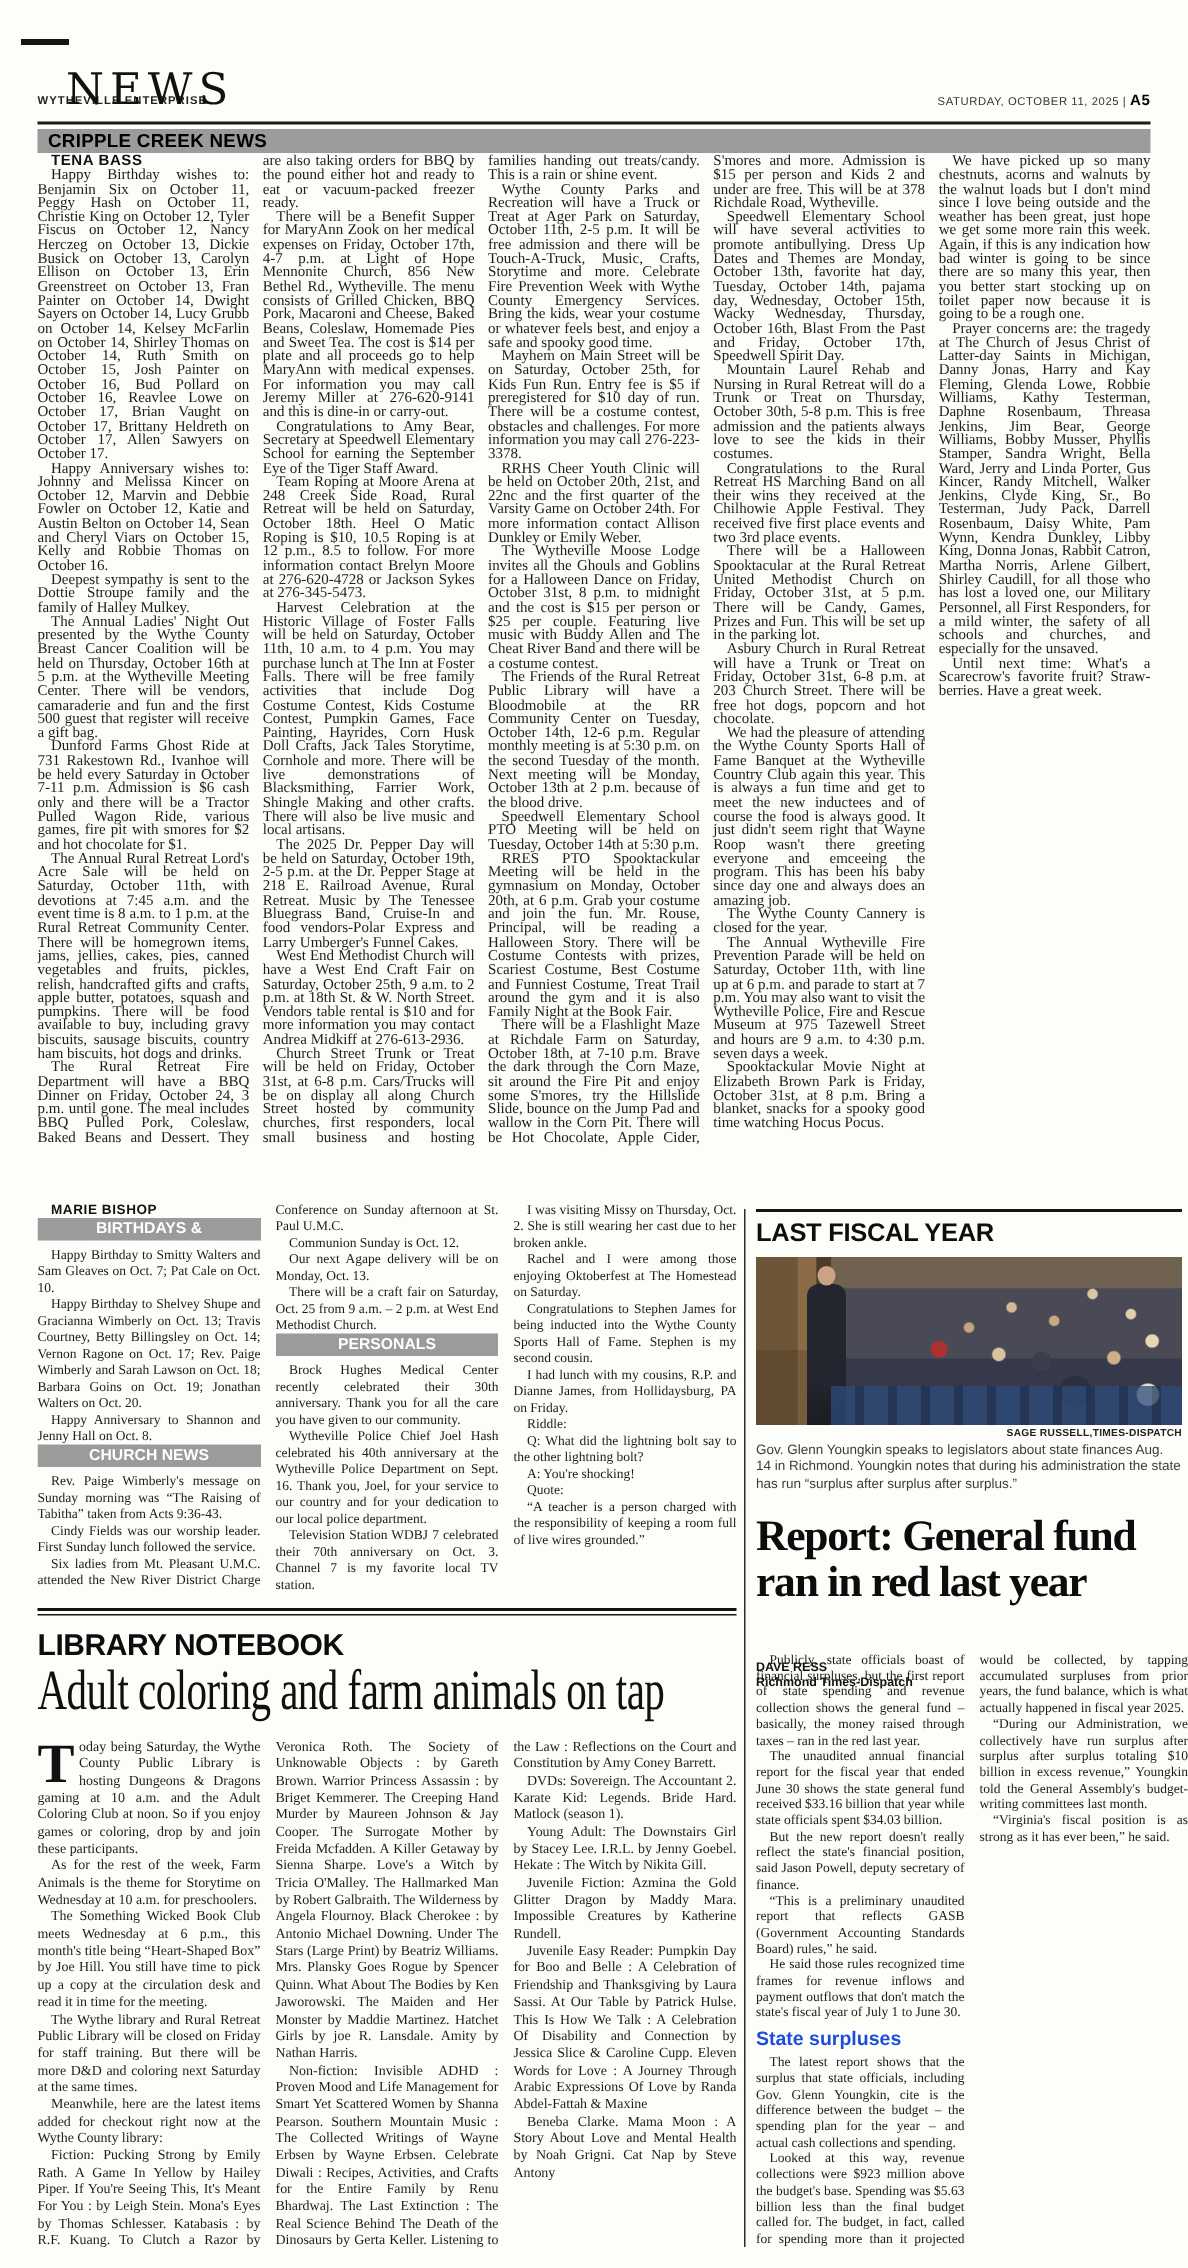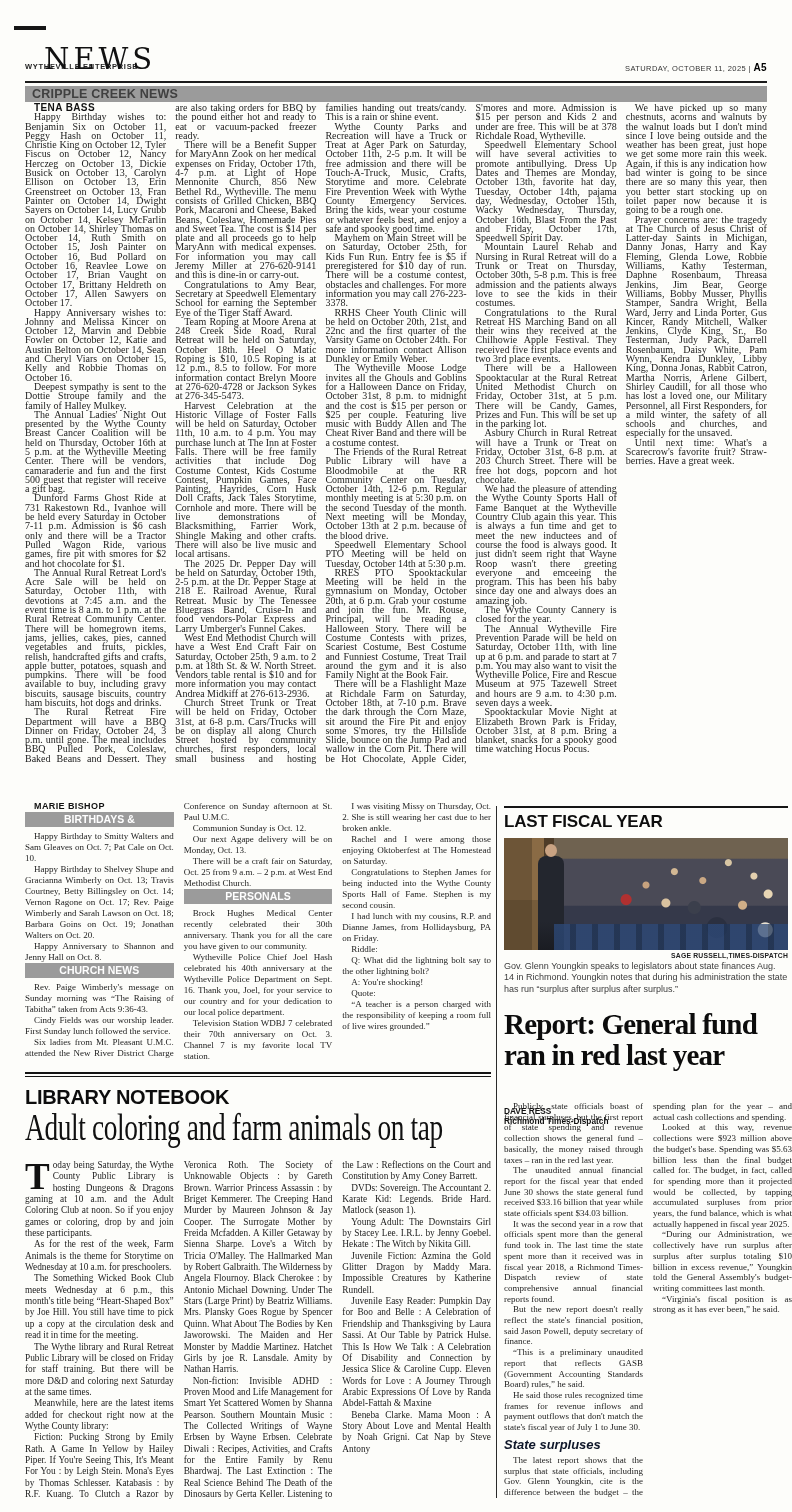--- a/index.html
+++ b/index.html
@@ -10,21 +10,21 @@
   .topmark{left:14px;top:26px;width:32px;height:4px;background:#161616;}
   .pub{left:25px;top:62px;font-family:"Liberation Sans",sans-serif;font-weight:bold;
        font-size:7.5px;letter-spacing:.7px;color:#222;}
   .masthead{left:0;top:42px;width:792px;text-align:left;font-size:29px;letter-spacing:4px;
         color:#111;font-family:"DejaVu Serif",serif;padding-left:44px;}
   .dateline{right:25px;top:62px;font-family:"Liberation Sans",sans-serif;font-size:7.5px;
         color:#333;letter-spacing:.4px;text-align:center;}
   .dateline b{font-size:10px;color:#000;}
   .headrule{left:25px;top:81px;width:742px;height:2px;background:#1a1a1a;}
   
-  .secbar{background:#9b9b9b;color:#404040;font-family:"Liberation Sans",sans-serif;
+  .secbar{background:#9b9b9b;color:#000000;font-family:"Liberation Sans",sans-serif;
         font-weight:bold;letter-spacing:.2px;}
   .cc-bar{left:25px;top:86px;width:742px;height:16px;font-size:12.5px;line-height:16px;padding-left:7px;box-sizing:border-box;}
   .mp-bar{left:25px;top:781px;width:466px;height:16px;font-size:12.5px;line-height:16px;padding-left:7px;box-sizing:border-box;}
   
   .flow{column-fill:auto;overflow:hidden;}
   .flow p{margin:0;text-align:justify;text-indent:9px;}
   .byline{font-family:"Liberation Sans",sans-serif;font-weight:bold;font-size:8px;
         letter-spacing:.4px;margin:0 0 4px 0;color:#111;}
   .cc-flow{left:25px;top:103px;width:742px;height:666px;column-count:5;column-gap:9px;}
   .cc-flow p{font-size:10px;line-height:9.3px;}
@@ -66,21 +66,21 @@
       font-weight:bold;font-size:6.8px;color:#222;letter-spacing:.2px;}
   .caption{left:504px;top:961px;width:284px;font-family:"Liberation Sans",sans-serif;
       font-size:9px;line-height:11.3px;color:#3c3c3c;}
   .rep-headline{left:504px;top:1009px;width:290px;font-size:29px;line-height:31px;font-weight:bold;
       letter-spacing:-.8px;color:#0c0c0c;font-family:"Liberation Serif",serif;}
   .rep-byline{left:504px;top:1107px;font-family:"Liberation Sans",sans-serif;font-weight:bold;
       font-size:8.3px;line-height:9.6px;color:#111;}
   .rep-flow{left:504px;top:1101px;width:288px;height:398px;column-count:2;column-gap:10px;}
   .rep-flow p{font-size:9px;line-height:10.7px;}
   .rep-subhead{font-family:"Liberation Sans",sans-serif;font-weight:800;font-size:13px;
-      margin:4px 0 3px;text-indent:0;break-inside:avoid;color:#0f172a;font-style:italic;}
+      margin:4px 0 3px;text-indent:0;break-inside:avoid;color:#1d4ed8;}
   
   .dblrule{left:25px;top:1072px;width:466px;height:2px;border-top:2.5px solid #141414;
       border-bottom:1px solid #141414;box-sizing:content-box;background:transparent;}
   .lib-head{left:25px;top:1086px;font-family:"Liberation Sans",sans-serif;font-weight:800;
       font-size:20px;letter-spacing:-.3px;color:#0d0d0d;}
   .lib-headline{left:25px;top:1106px;width:650px;font-size:38px;line-height:42px;color:#101010;
       font-family:"Liberation Serif",serif;transform:scaleX(.72);transform-origin:left top;
       letter-spacing:-.5px;white-space:nowrap;}
   .lib-flow{left:25px;top:1160px;width:466px;height:350px;column-count:3;column-gap:10px;}
   .lib-flow p{font-size:9.3px;line-height:11.35px;}
@@ -192,21 +192,20 @@
 
   <div class="abs rep-headline">Report: General fund ran in red last year</div>
   <div class="abs rep-byline">
     <div>DAVE RESS</div>
     <div>Richmond Times-Dispatch</div>
   </div>
   <div class="abs flow rep-flow">
     <div>
         <p>Publicly, state officials boast of financial surpluses, but the first report of state spending and revenue collection shows the general fund – basically, the money raised through taxes – ran in the red last year.</p>
         <p>The unaudited annual financial report for the fiscal year that ended June 30 shows the state general fund received $33.16 billion that year while state officials spent $34.03 billion.</p>
-        <p>It was the second year in a row that officials spent more than the general fund took in. The last time the state spent more than it received was in fiscal year 2018, a Richmond Times-Dispatch review of state comprehensive annual financial reports found.</p>
         <p>But the new report doesn't really reflect the state's financial position, said Jason Powell, deputy secretary of finance.</p>
         <p>“This is a preliminary unaudited report that reflects GASB (Government Accounting Standards Board) rules,” he said.</p>
         <p>He said those rules recognized time frames for revenue inflows and payment outflows that don't match the state's fiscal year of July 1 to June 30.</p>
       </div>
     <h3 class="rep-subhead">State surpluses</h3>
     <div>
         <p>The latest report shows that the surplus that state officials, including Gov. Glenn Youngkin, cite is the difference between the budget – the spending plan for the year – and actual cash collections and spending.</p>
         <p>Looked at this way, revenue collections were $923 million above the budget's base. Spending was $5.63 billion less than the final budget called for. The budget, in fact, called for spending more than it projected would be collected, by tapping accumulated surpluses from prior years, the fund balance, which is what actually happened in fiscal year 2025.</p>
         <p>“During our Administration, we collectively have run surplus after surplus after surplus totaling $10 billion in excess revenue,” Youngkin told the General Assembly's budget-writing committees last month.</p>
         <p>“Virginia's fiscal position is as strong as it has ever been,” he said.</p>

